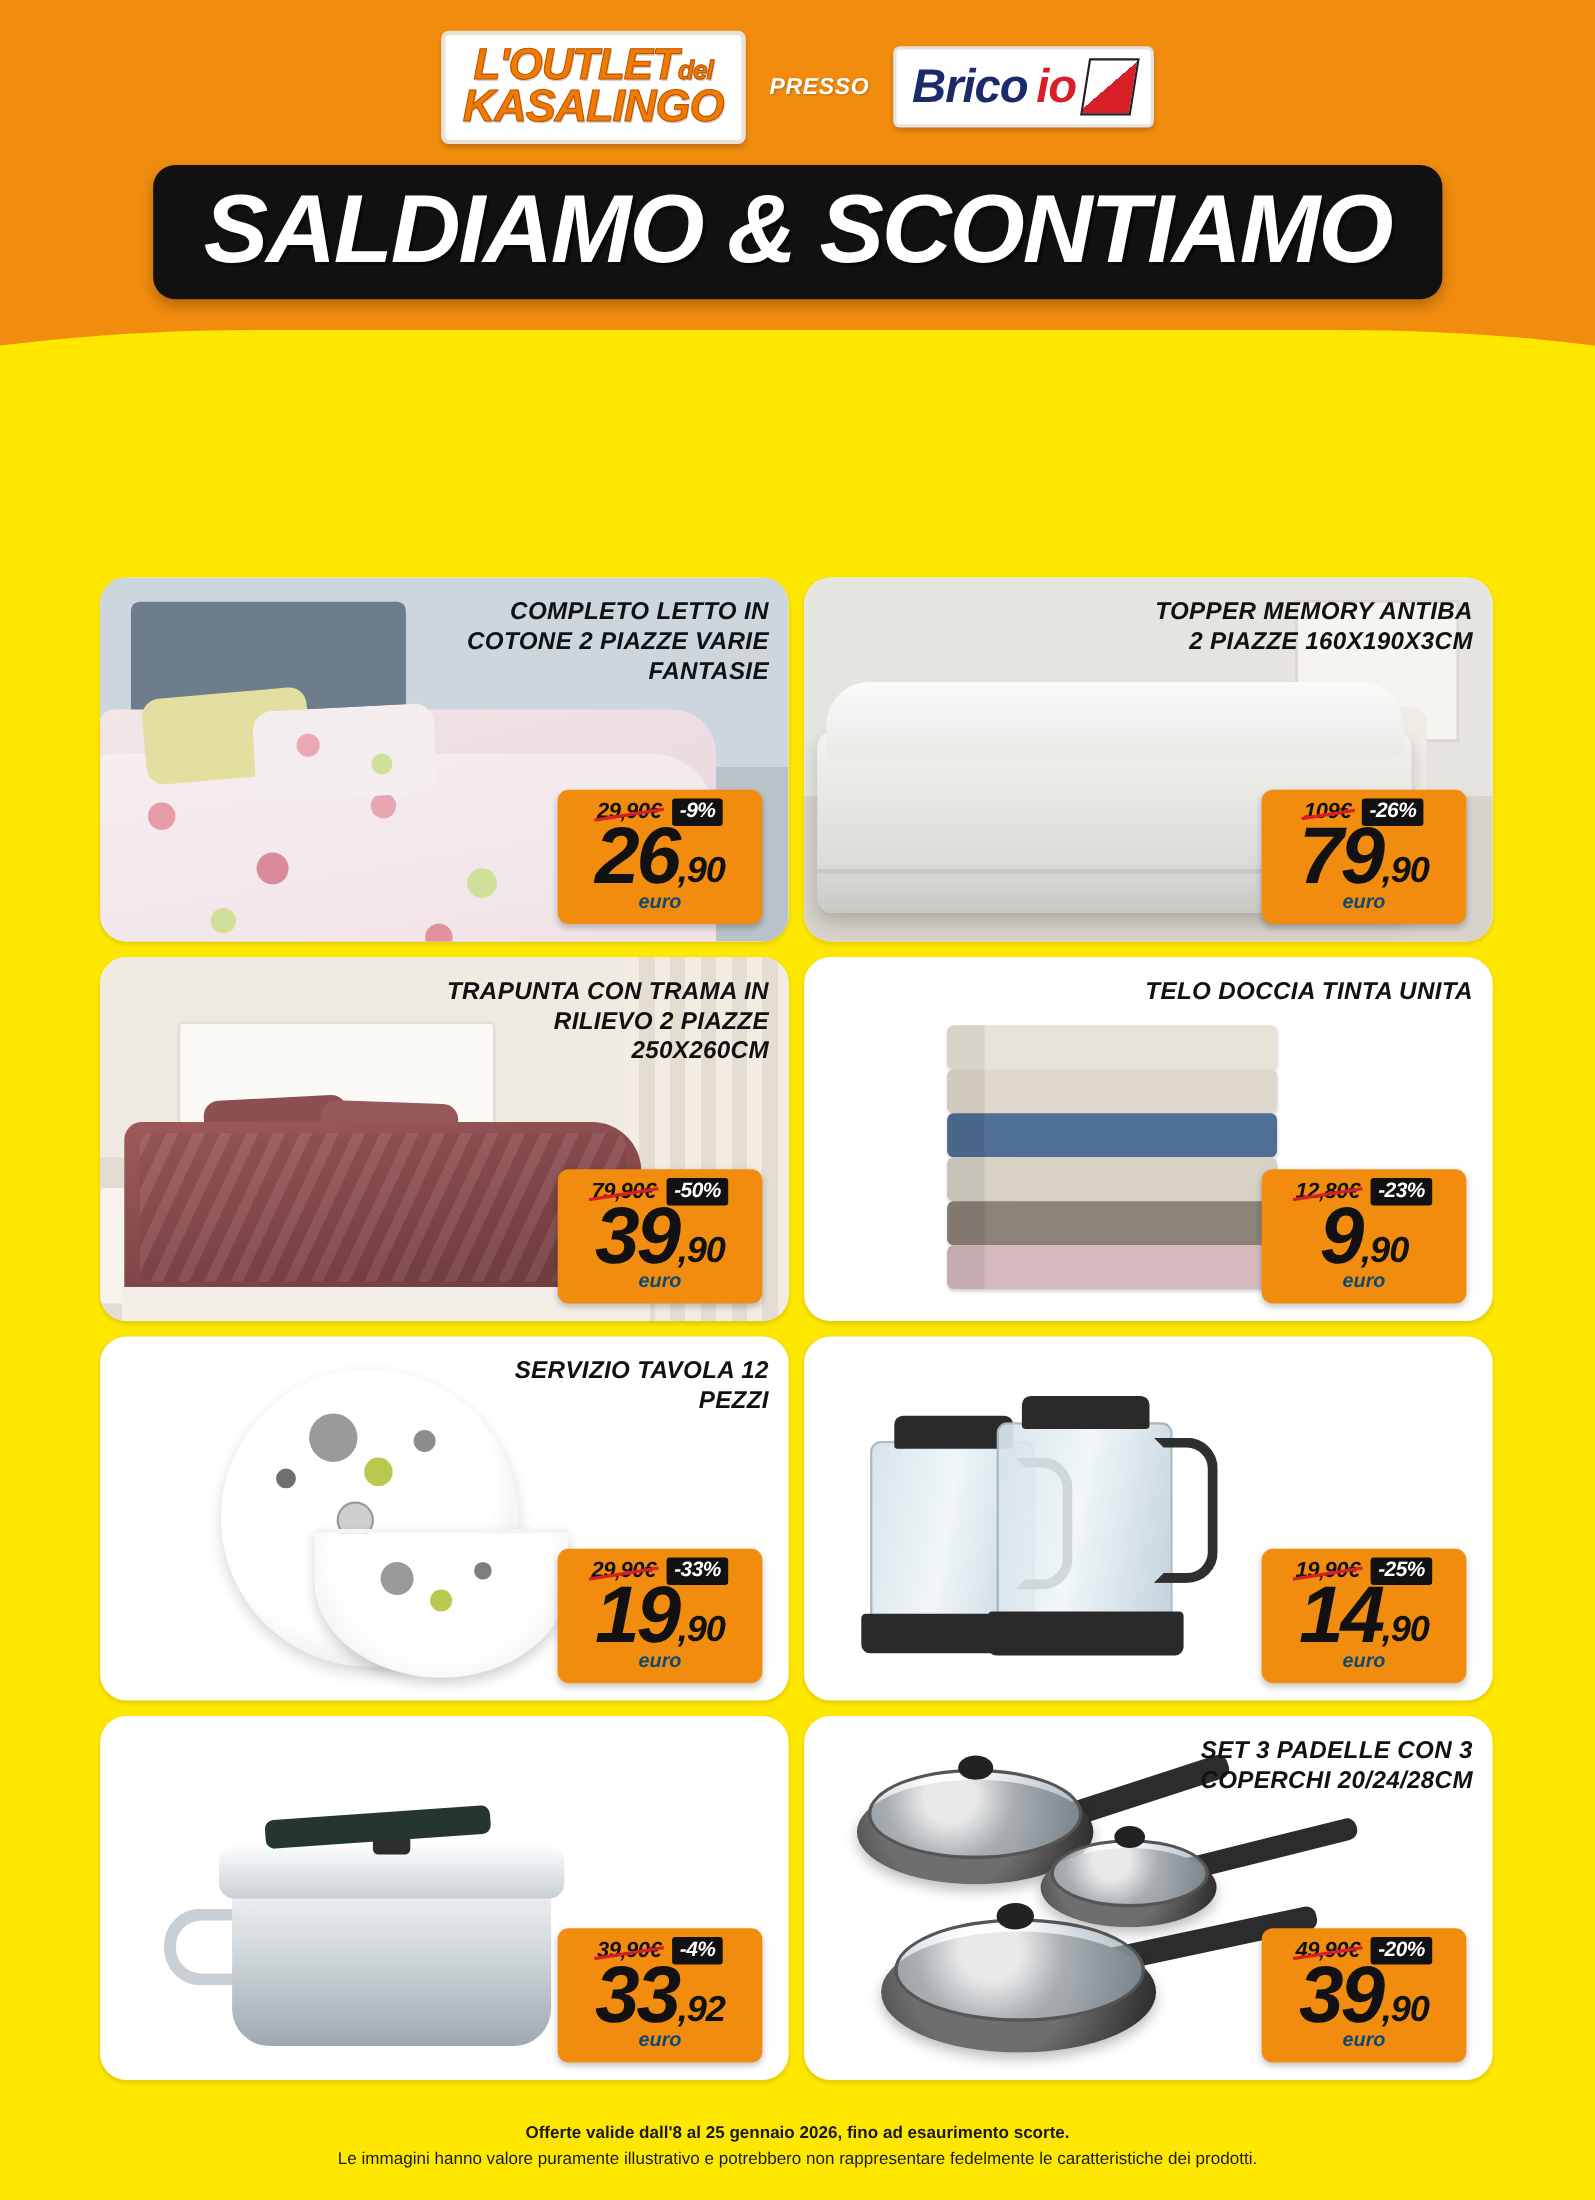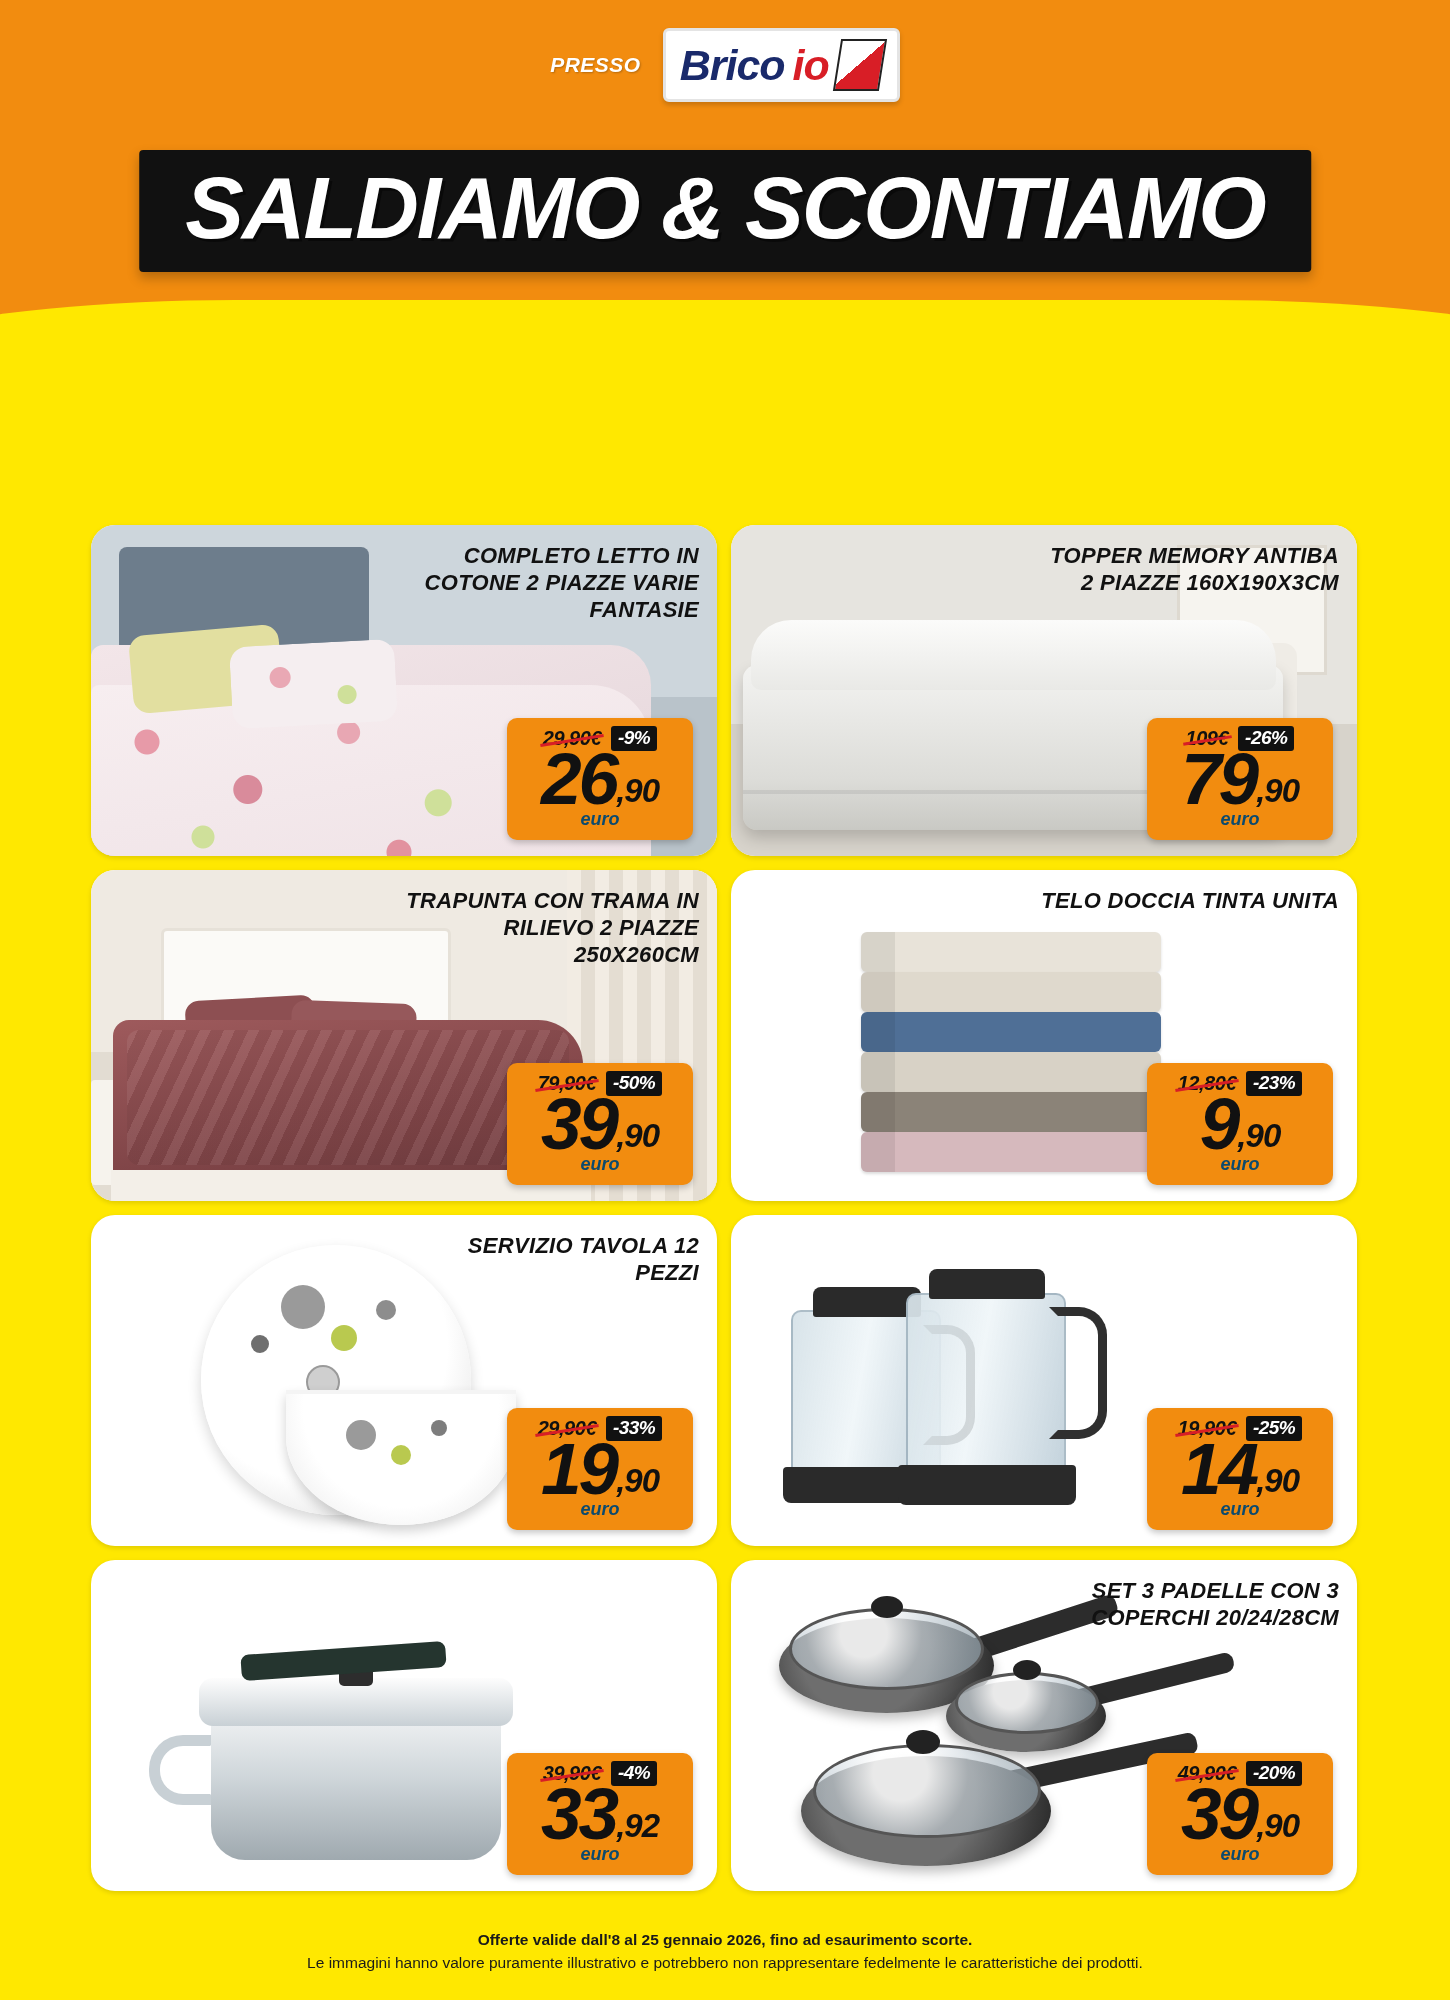--- a/index.html
+++ b/index.html
@@ -104,21 +104,21 @@
     background: linear-gradient(135deg,#ffffff 0 48%, #d81e26 48% 100%);
     border: 2px solid #222;
     transform: skewX(-9deg);
   }
   .title-plate {
     position: absolute;
     top: 150px;
     left: 50%;
     transform: translateX(-50%);
     background: #111;
-    border-radius: 4px;
+    border-radius: 20px;
     padding: 16px 46px 22px 46px;
     z-index: 5;
     box-shadow: 0 6px 12px rgba(0,0,0,.25);
   }
   .title-plate h1 {
     color: #fff;
     font-size: 88px;
     font-weight: bold;
     font-style: italic;
     letter-spacing: -2px;
@@ -324,20 +324,24 @@
   .pan-knob { position:absolute; background:#222; border-radius:50%; }
   .pan-handle { position:absolute; background:#2c2c2c; border-radius:9px; }
 </style>
 </head>
 <body>
 
 <div class="page">
 
   <div class="header">
     <div class="brandbar">
+      <div class="logo-outlet">
+        <div class="l1"><span>L'OUTLET</span><small>del</small></div>
+        <div class="l2">KASALINGO</div>
+      </div>
       <div class="presso">PRESSO</div>
       <div class="logo-brico">
         <span class="bw">Brico</span>
         <span class="bio">io</span>
         <span class="brico-flag"></span>
       </div>
     </div>
     <div class="title-plate">
       <h1>SALDIAMO &amp; SCONTIAMO</h1>
     </div>

